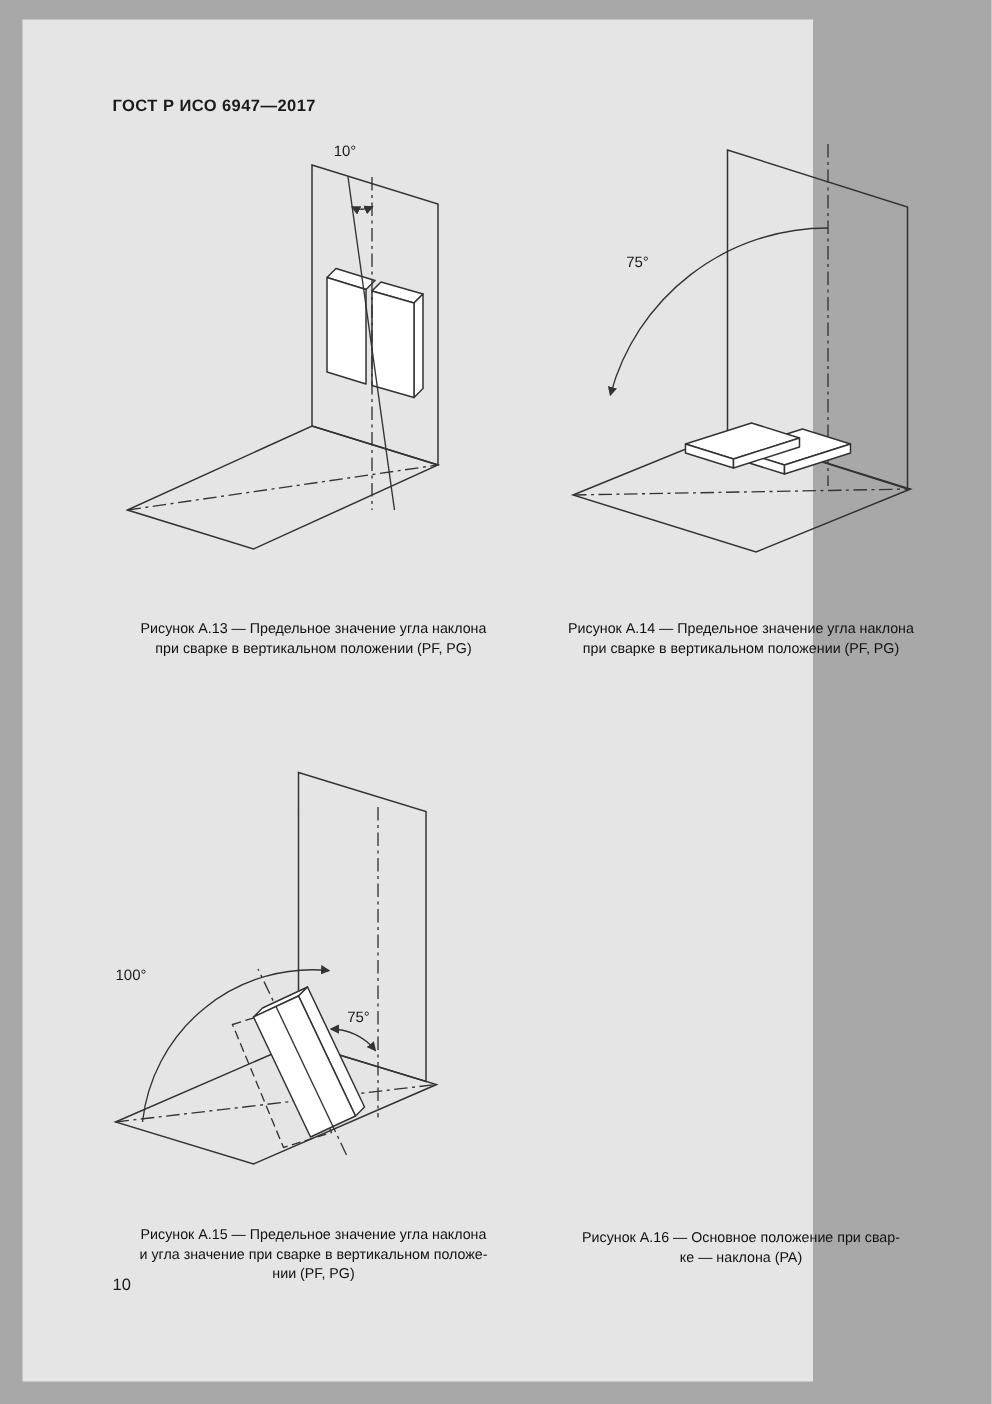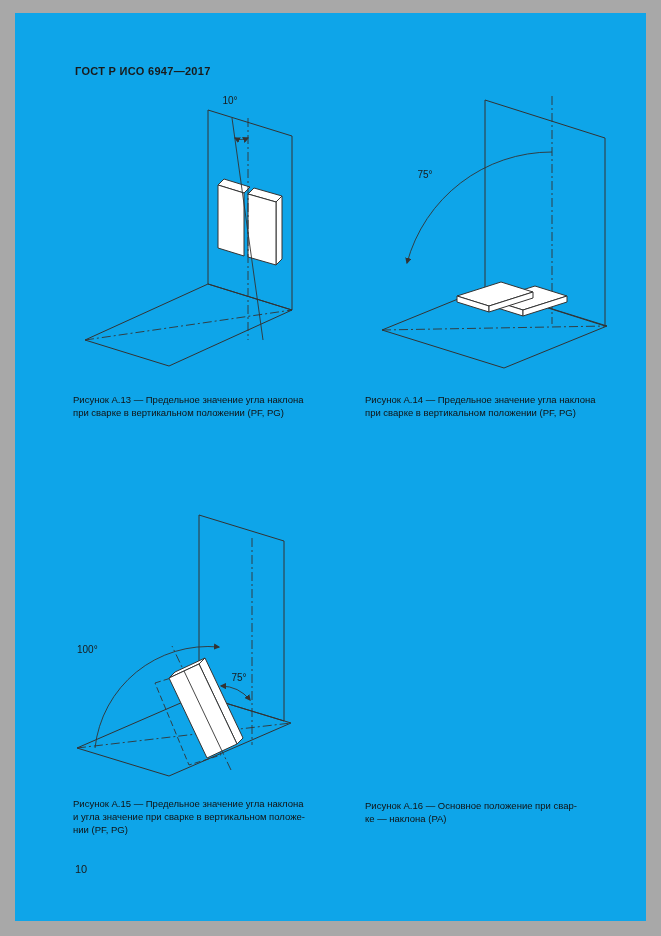--- a/index.html
+++ b/index.html
@@ -3,44 +3,44 @@
 <meta charset="utf-8">
 <style>
   html,body{margin:0;padding:0;}
   body{
     width:661px;height:936px;position:relative;
     background:#a8a8a8;
     font-family:"Liberation Sans", sans-serif;
     overflow:hidden;
   }
   .page{
-    position:absolute;left:15px;top:13px;width:631px;height:908px;
-    background:#0ea5e9;
+    position:absolute;left:15px;top:13px;width:527px;height:908px;
+    background:#e5e5e5;
   }
   .header{
     position:absolute;left:60px;top:52px;
     font-size:11px;font-weight:bold;color:#1a1a1a;letter-spacing:.3px;
   }
   .fig{position:absolute;width:250px;height:300px;}
   #fig-a13{left:65px;top:75px;}
   #fig-a14{left:352px;top:75px;}
   #fig-a15{left:54px;top:490px;}
   #fig-a16{left:352px;top:492px;}
   .caption{
-    position:absolute;
-    font-size:9.5px;line-height:13px;color:#111;
+    position:absolute;text-align:center;
+    font-size:9.5px;line-height:13px;color:#111;margin-top:20px;
   }
   #cap-a13{left:58px;top:380px;width:272px;}
   #cap-a14{left:350px;top:380px;width:258px;}
   #cap-a15{left:58px;top:784px;width:272px;}
   #cap-a16{left:350px;top:786px;width:258px;}
   .caption span{display:block;}
   .pagenum{
     position:absolute;left:60px;top:838px;
-    font-size:11px;color:#1a1a1a;margin-top:12px;
+    font-size:11px;color:#1a1a1a;
   }
   
   svg{display:block;}
   .plane{fill:none;stroke:#333;stroke-width:1;}
   .solid{fill:#ffffff;stroke:#333;stroke-width:1;stroke-linejoin:round;}
   .axis{fill:none;stroke:#333;stroke-width:.9;stroke-dasharray:9 3 2 3;}
   .dash{fill:none;stroke:#333;stroke-width:.9;stroke-dasharray:6 3;}
   .thin{fill:none;stroke:#333;stroke-width:.9;}
   .arc{fill:none;stroke:#333;stroke-width:.9;}
   .lbl{font-family:"Liberation Sans", sans-serif;font-size:10px;fill:#1a1a1a;}

